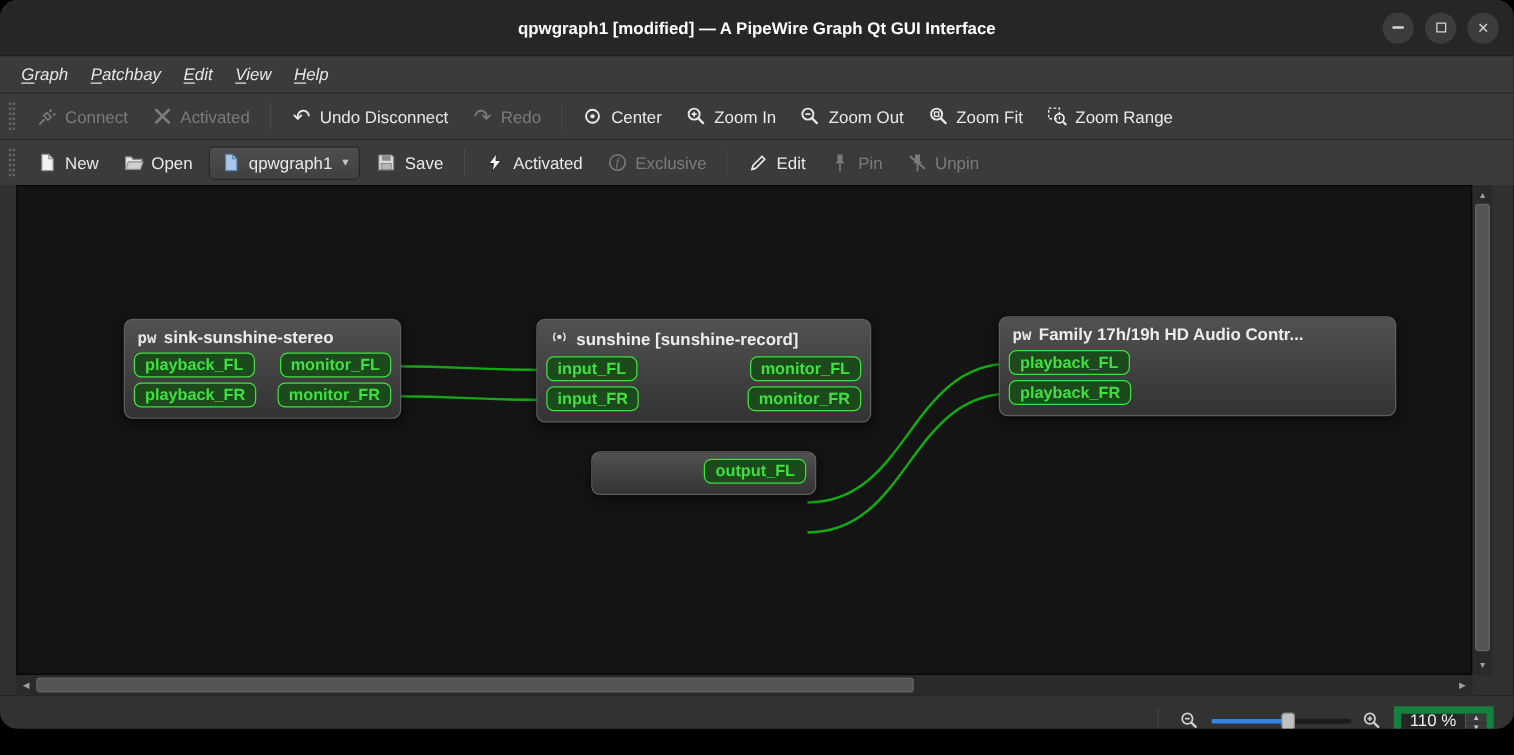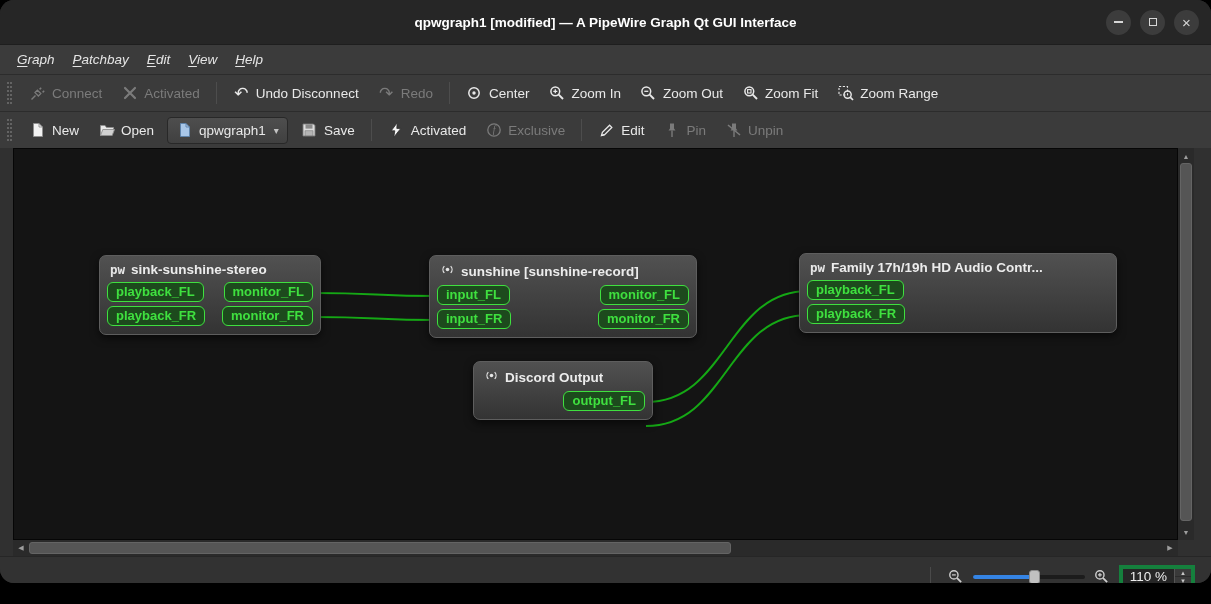--- a/index.html
+++ b/index.html
@@ -62,21 +62,21 @@
   
   .statusbar{position:absolute;left:0;top:556px;width:1211px;height:48px;background:#323232;border-top:1px solid #262626;display:flex;align-items:center;justify-content:flex-end;padding:0 16px 8px 16px;}
   .zoom-controls{display:flex;align-items:center;gap:9px;}
   .sb-sep{width:1px;height:20px;background:#262626;border-right:1px solid #4a4a4a;margin-right:8px;}
   .mini-ic{display:inline-flex;width:16px;height:16px;color:#cfcfcf;}
   .mini-ic svg{width:15px;height:15px;}
   .slider{position:relative;width:112px;height:16px;}
   .slider-track{position:absolute;left:0;right:0;top:6px;height:4px;background:#1c1c1c;border-radius:2px;overflow:hidden;}
   .slider-fill{height:100%;width:55%;background:var(--accent-color,#3584e4);}
   .slider-handle{position:absolute;left:55%;top:1px;width:11px;height:14px;margin-left:-5px;background:#c0c0c0;border:1px solid #8b8b8b;border-radius:3px;}
-  .spinbox{display:flex;align-items:stretch;height:24px;background:#262626;border:4px solid #15803d;}
+  .spinbox{display:flex;align-items:stretch;height:24px;background:#262626;border:6px solid #15803d;}
   .spin-value{display:flex;align-items:center;padding:0 7px;color:#ededed;}
   .spin-arrows{display:flex;flex-direction:column;border-left:1px solid #555;}
   .spin-arrows button{flex:1;width:16px;background:#3a3a3a;border:0;color:#c8c8c8;font-size:7px;line-height:1;padding:0;cursor:default;}
   .spin-arrows .spin-up{border-bottom:1px solid #2c2c2c;}
 </style>
 </head>
 <body>
 
 <div class="window">
 
@@ -325,27 +325,20 @@
             <span class="port in">playback_FL</span>
             <span class="port-ghost"></span>
           </div>
           <div class="port-row">
             <span class="port in">playback_FR</span>
             <span class="port-ghost"></span>
           </div>
         </div>
       </div>
       <div class="node" style="left: 459px; top: 212px; min-width: 180px;">
-        <div class="node-hd">
-          <span><svg viewBox="0 0 16 16" width="15" height="15">
-              <circle cx="8" cy="8" r="1.9" fill="#e6e6e6"></circle>
-              <path d="M4.6 4.4a5.2 5.2 0 0 0 0 7.2 M11.4 4.4a5.2 5.2 0 0 1 0 7.2" fill="none" stroke="#e6e6e6" stroke-width="1.3"></path>
-            </svg></span>
-          <span>Discord Output</span>
-        </div>
         <div class="node-rows">
           <div class="port-row">
             <span class="port-ghost"></span>
             <span class="port out">output_FL</span>
           </div>
         </div>
       </div>
     </div>
 
   <div class="vscroll">

